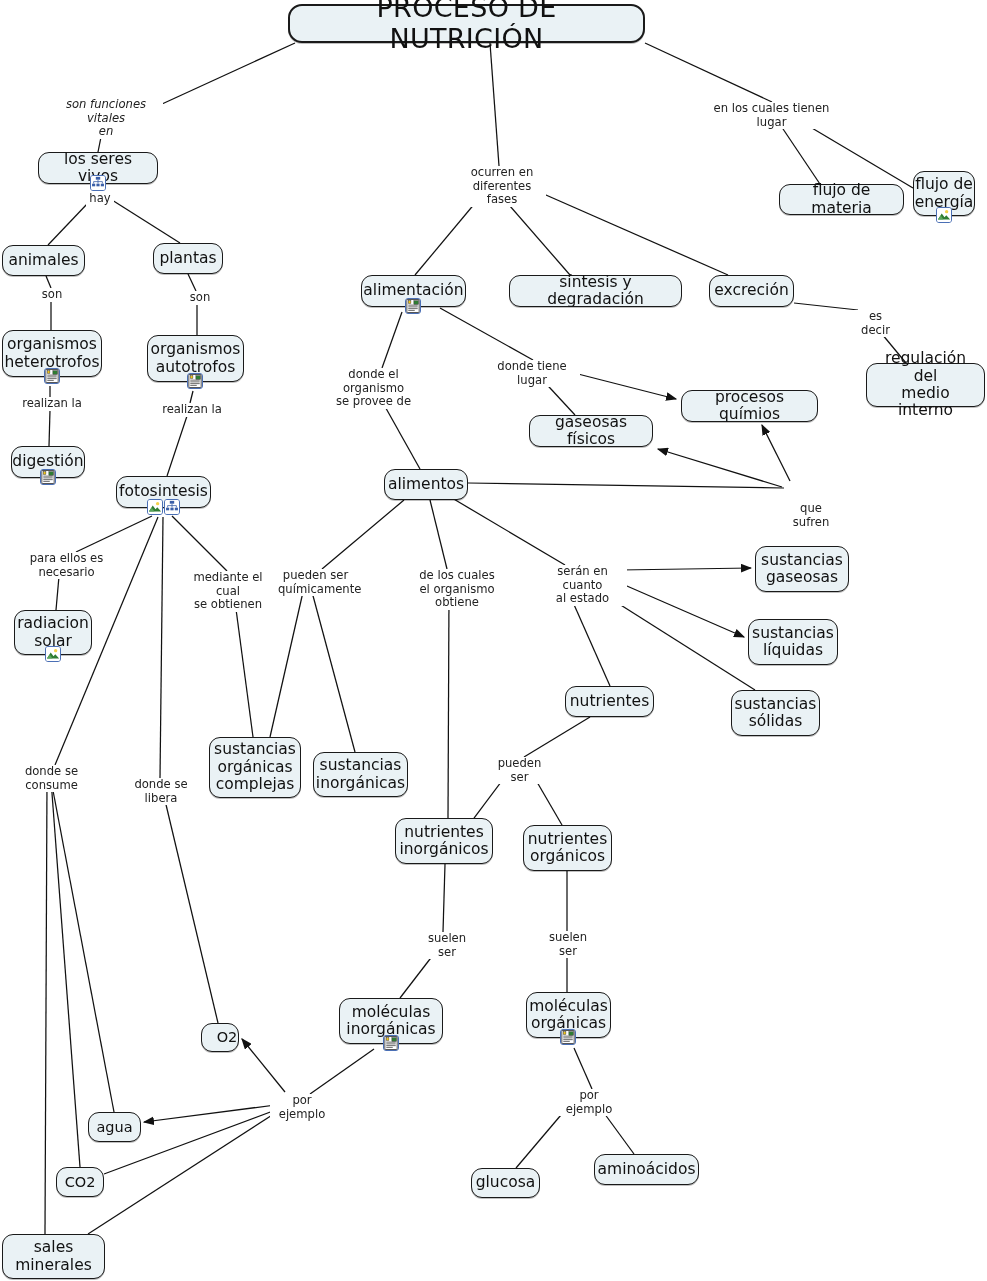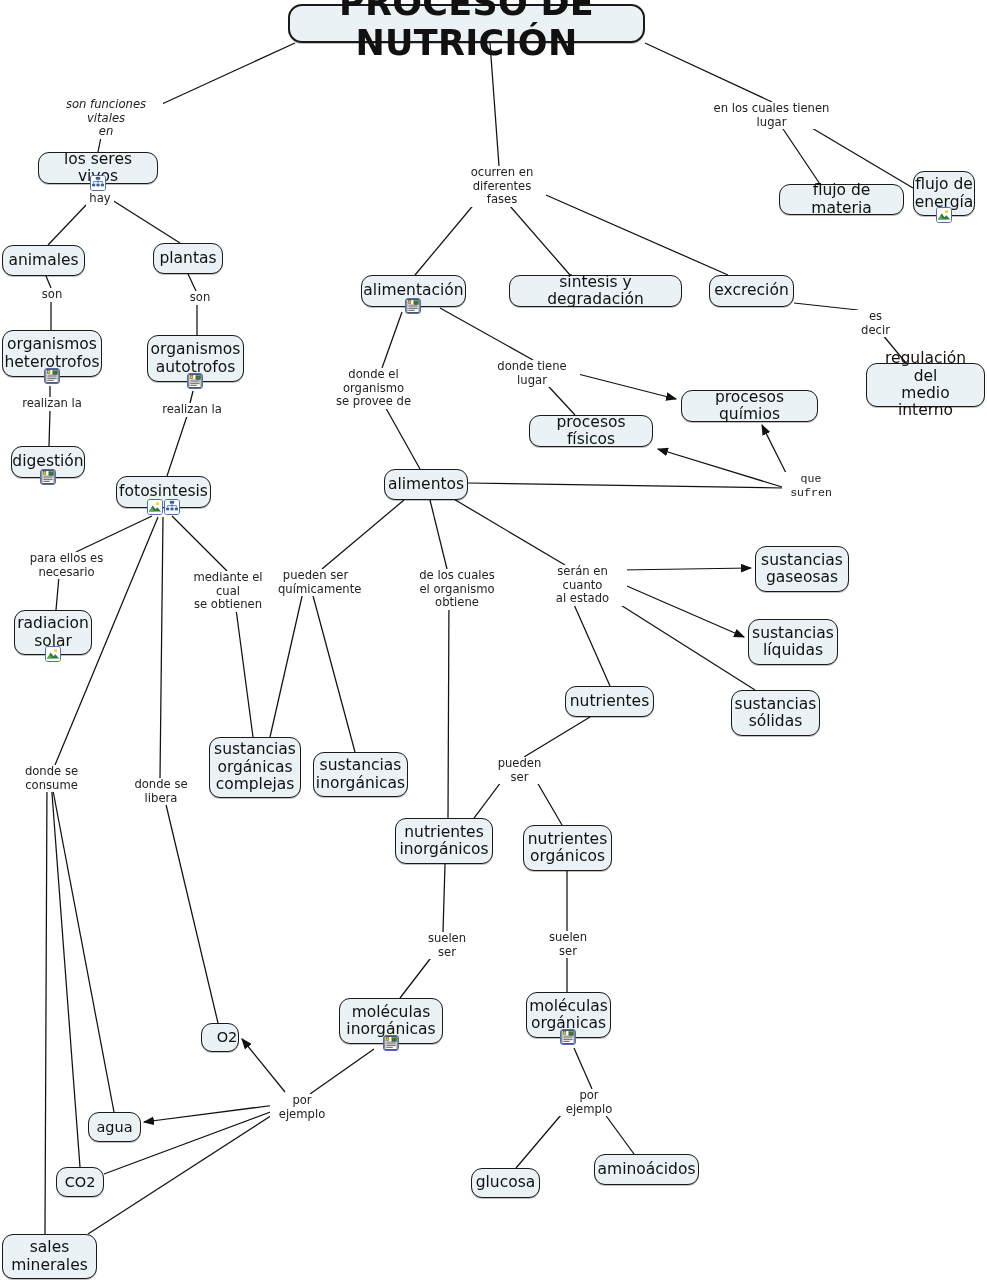--- a/index.html
+++ b/index.html
@@ -19,22 +19,22 @@
     text-align:center;
     display:flex;
     align-items:center;
     justify-content:center;
     padding:3px 8px;
     white-space:pre-line;
     z-index:3;
     box-shadow:0 1px 0 rgba(0,0,0,0.25);
   }
   .node.title{
-    font-weight:bold;
-    font-size:35px;
+    font-weight:normal;
+    font-size:27px;
     border-width:2px;
     border-radius:14px;
     letter-spacing:0.3px;
   }
   .node.small{font-size:14.5px;}
 
   .linklabel{
     position:absolute;
     font-size:11.6px;
     color:#222;
@@ -155,21 +155,21 @@
 se obtienen</div>
       <div class="linklabel" style="left: 2px; top: 765px; width: 97px;">donde se consume</div>
       <div class="linklabel" style="left: 120px; top: 778px; width: 80px;">donde se libera</div>
       <div class="linklabel" style="left: 458px; top: 166px; width: 86px;">ocurren en
 diferentes fases</div>
       <div class="linklabel" style="left: 704px; top: 102px; width: 133px;">en los cuales tienen lugar</div>
       <div class="linklabel" style="left: 852px; top: 310px; width: 45px;">es decir</div>
       <div class="linklabel" style="left: 320px; top: 368px; width: 105px;">donde el organismo
 se provee de</div>
       <div class="linklabel" style="left: 484px; top: 360px; width: 94px;">donde tiene lugar</div>
-      <div class="linklabel" style="left: 782px; top: 472px; width: 56px; font-family: Liberation Mono, monospace;">que sufren</div>
+      <div class="linklabel" style="left: 782px; top: 502px; width: 56px;">que sufren</div>
       <div class="linklabel" style="left: 277px; top: 569px; width: 75px;">pueden ser
 químicamente</div>
       <div class="linklabel" style="left: 401px; top: 569px; width: 110px;">de los cuales
 el organismo obtiene</div>
       <div class="linklabel" style="left: 538px; top: 565px; width: 87px;">serán en cuanto
 al estado</div>
       <div class="linklabel" style="left: 489px; top: 757px; width: 59px;">pueden ser</div>
       <div class="linklabel" style="left: 418px; top: 932px; width: 56px;">suelen ser</div>
       <div class="linklabel" style="left: 539px; top: 931px; width: 56px;">suelen ser</div>
       <div class="linklabel" style="left: 270px; top: 1094px; width: 62px;">por ejemplo</div>
@@ -302,21 +302,21 @@
             <rect x="0" y="0" width="16" height="16" fill="#ffffff"></rect>
             <circle cx="11" cy="4.2" r="1.9" fill="#f3d24a"></circle>
             <polygon points="1,13.2 5.4,6.4 8.6,10.6 10.6,8.2 15,13.2" fill="#2f7d32"></polygon>
             <polygon points="1,13.2 4.2,8.6 7.4,13.2" fill="#59a65c"></polygon>
           </svg>
         </span>
       </div>
       <div class="node" style="left: 866px; top: 363px; width: 119px; height: 44px;"><span>regulación del
 medio interno</span></div>
       <div class="node" style="left: 681px; top: 390px; width: 137px; height: 32px;"><span>procesos químios</span></div>
-      <div class="node" style="left: 529px; top: 415px; width: 124px; height: 32px;"><span>procesos físicos</span></div>
+      <div class="node" style="left: 529px; top: 415px; width: 124px; height: 32px;"><span>gaseosas físicos</span></div>
       <div class="node" style="left: 384px; top: 469px; width: 84px; height: 31px;"><span>alimentos</span></div>
       <div class="node" style="left: 755px; top: 546px; width: 94px; height: 46px;"><span>sustancias
 gaseosas</span></div>
       <div class="node" style="left: 748px; top: 619px; width: 90px; height: 46px;"><span>sustancias
 líquidas</span></div>
       <div class="node" style="left: 731px; top: 690px; width: 89px; height: 46px;"><span>sustancias
 sólidas</span></div>
       <div class="node" style="left: 565px; top: 686px; width: 89px; height: 31px;"><span>nutrientes</span></div>
       <div class="node" style="left: 209px; top: 737px; width: 92px; height: 61px;"><span>sustancias
 orgánicas
@@ -353,18 +353,18 @@
             <line x1="2.6" y1="7" x2="13.4" y2="7" stroke="#2a2a2a" stroke-width="0.8"></line>
             <line x1="2.6" y1="9" x2="13.4" y2="9" stroke="#2a2a2a" stroke-width="0.8"></line>
             <line x1="2.6" y1="11" x2="13.4" y2="11" stroke="#2a2a2a" stroke-width="0.8"></line>
             <line x1="2.6" y1="13" x2="10" y2="13" stroke="#2a2a2a" stroke-width="0.8"></line>
           </svg>
         </span>
       </div>
       <div class="node small" style="left: 201px; top: 1023px; width: 38px; height: 29px; padding-left: 22px;"><span>O2</span></div>
       <div class="node small" style="left: 88px; top: 1112px; width: 53px; height: 30px;"><span>agua</span></div>
       <div class="node small" style="left: 56px; top: 1167px; width: 48px; height: 30px;"><span>CO2</span></div>
-      <div class="node" style="left: 2px; top: 1234px; width: 95px; height: 45px;"><span>sales
+      <div class="node" style="left: 2px; top: 1234px; width: 103px; height: 45px;"><span>sales
 minerales</span></div>
       <div class="node" style="left: 471px; top: 1168px; width: 69px; height: 30px;"><span>glucosa</span></div>
       <div class="node" style="left: 594px; top: 1154px; width: 105px; height: 31px;"><span>aminoácidos</span></div>
     </div>
 </div>
 
 </body></html>

